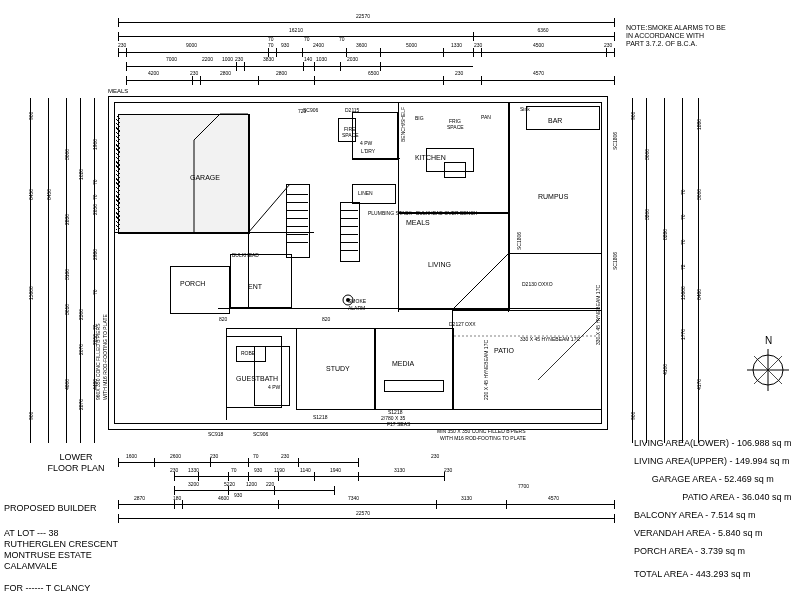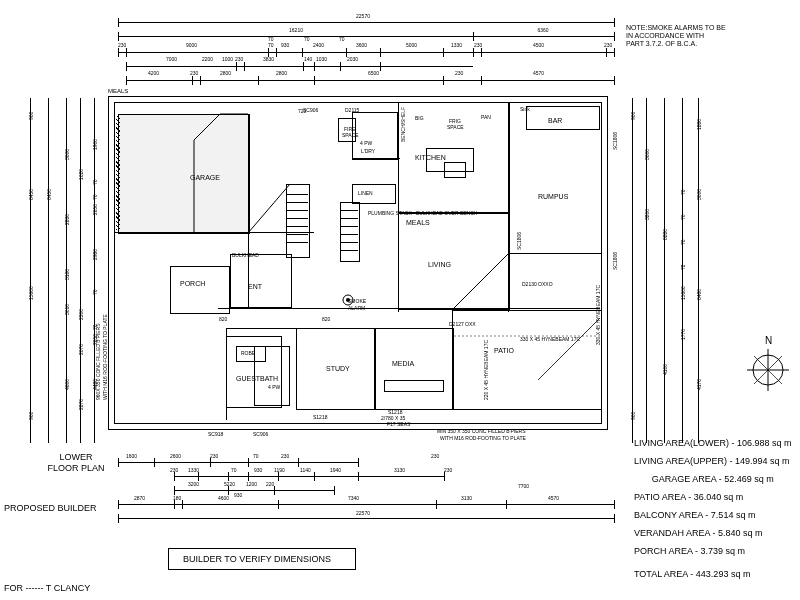--- a/index.html
+++ b/index.html
@@ -391,31 +391,34 @@
       <line x1="37" y1="11" x2="9" y2="39" stroke="#000" stroke-width="0.7"></line>
     </svg>
   </div>
 
   <div class="abs" style="left:36px;top:452px;">
     <div class="txt9 ctr" style="width:80px;">LOWER</div>
     <div class="txt9 ctr" style="width:80px;">FLOOR PLAN</div>
   </div>
 
   <div class="abs txt9" style="left:4px;top:503px;">PROPOSED  BUILDER</div>
+  <div class="abs" style="left:4px;top:528px;">
+    <div class="txt9">AT LOT --- 38</div>
+    <div class="txt9">RUTHERGLEN CRESCENT</div>
+    <div class="txt9">MONTRUSE ESTATE</div>
+    <div class="txt9">CALAMVALE</div>
+  </div>
   <div class="abs txt9" style="left:4px;top:583px;">FOR ------  T CLANCY</div>
 
-  <div class="abs box" style="left:168px;top:548px;width:186px;height:20px;">
-    <div class="txt9" style="padding:5px 0 0 14px;">BUILDER TO VERIFY DIMENSIONS</div>
-  </div>
 
 
   <div class="abs" style="left:634px;top:438px;">
     <div class="txt9" style="margin-bottom:7px;">LIVING AREA(LOWER) - 106.988 sq m</div>
     <div class="txt9" style="margin-bottom:7px;">LIVING AREA(UPPER) - 149.994 sq m</div>
     <div class="txt9" style="margin-bottom:7px;text-align:center;">GARAGE AREA - 52.469 sq m</div>
-    <div class="txt9" style="margin-bottom:7px;">PATIO AREA - 36.040 sq m</div>
+    <div class="txt9" style="margin-bottom:7px;text-align:right;">PATIO AREA - 36.040 sq m</div>
     <div class="txt9" style="margin-bottom:7px;">BALCONY AREA - 7.514 sq m</div>
     <div class="txt9" style="margin-bottom:7px;">VERANDAH AREA - 5.840 sq m</div>
     <div class="txt9" style="margin-bottom:12px;">PORCH AREA - 3.739 sq m</div>
     <div class="txt9">TOTAL AREA - 443.293 sq m</div>
   </div>
 
 </div>
 
 </body></html>

